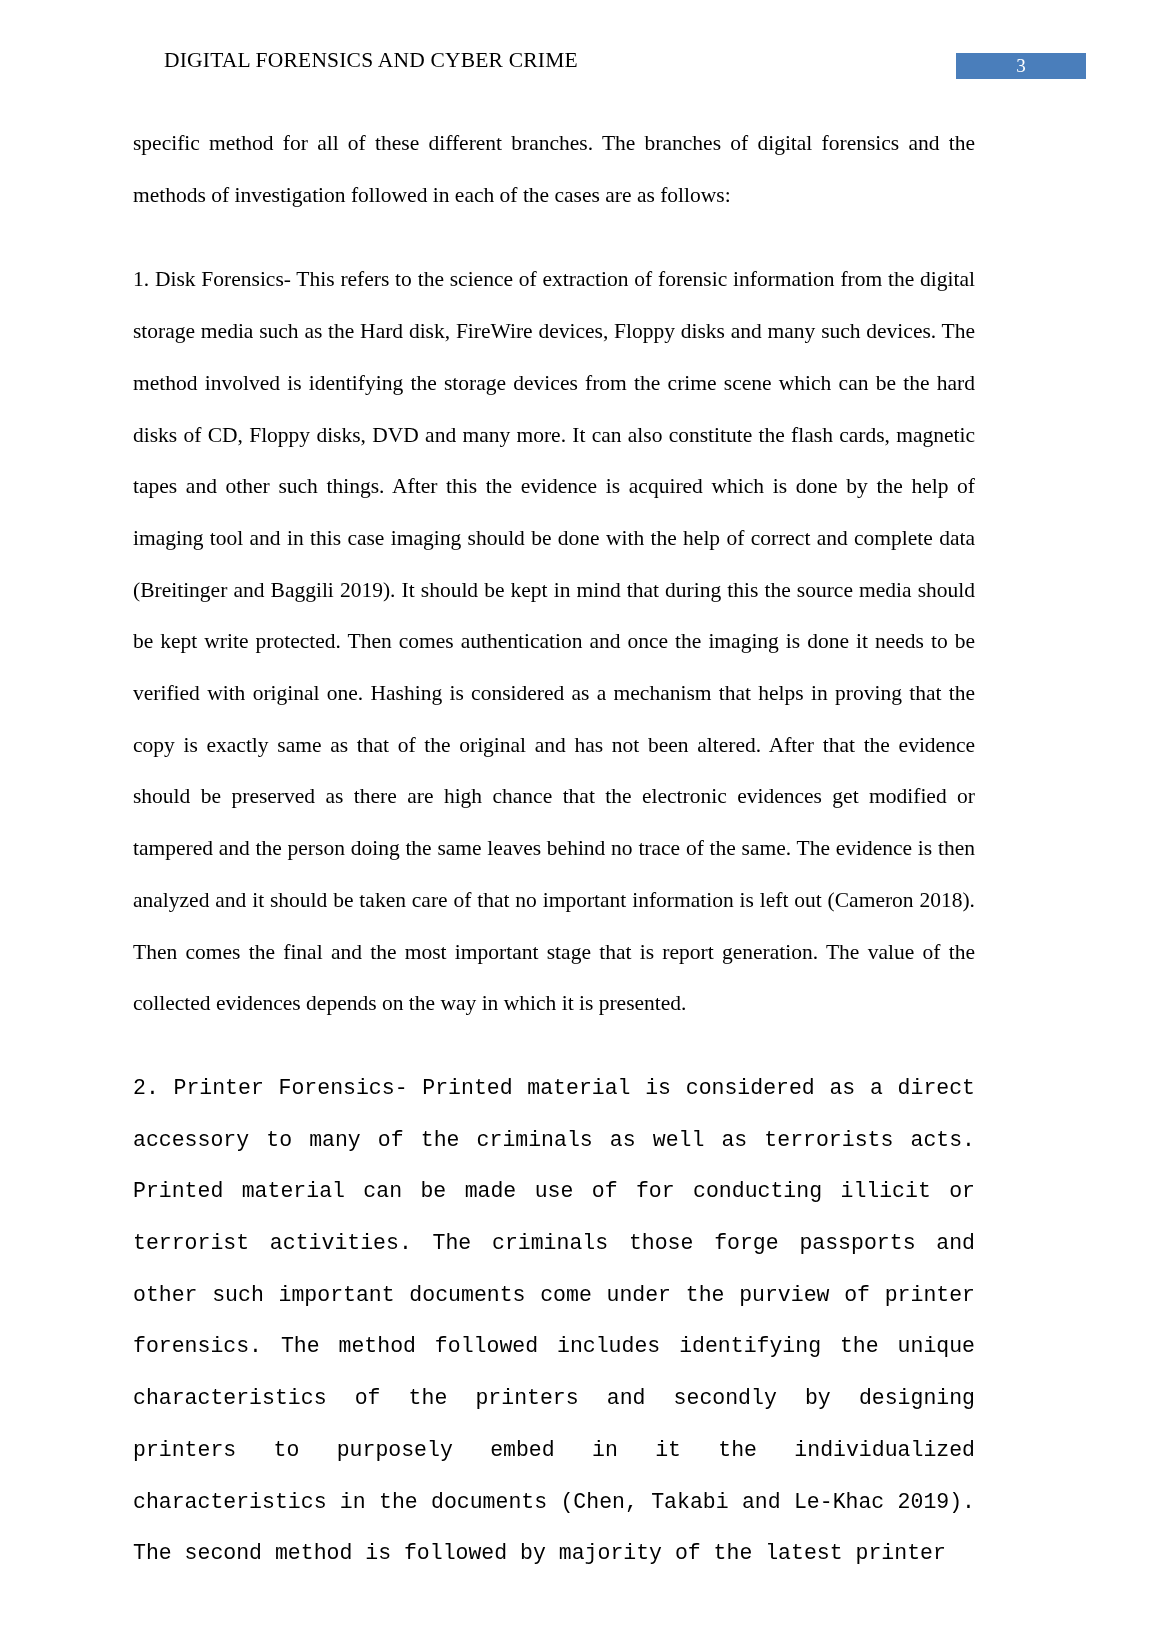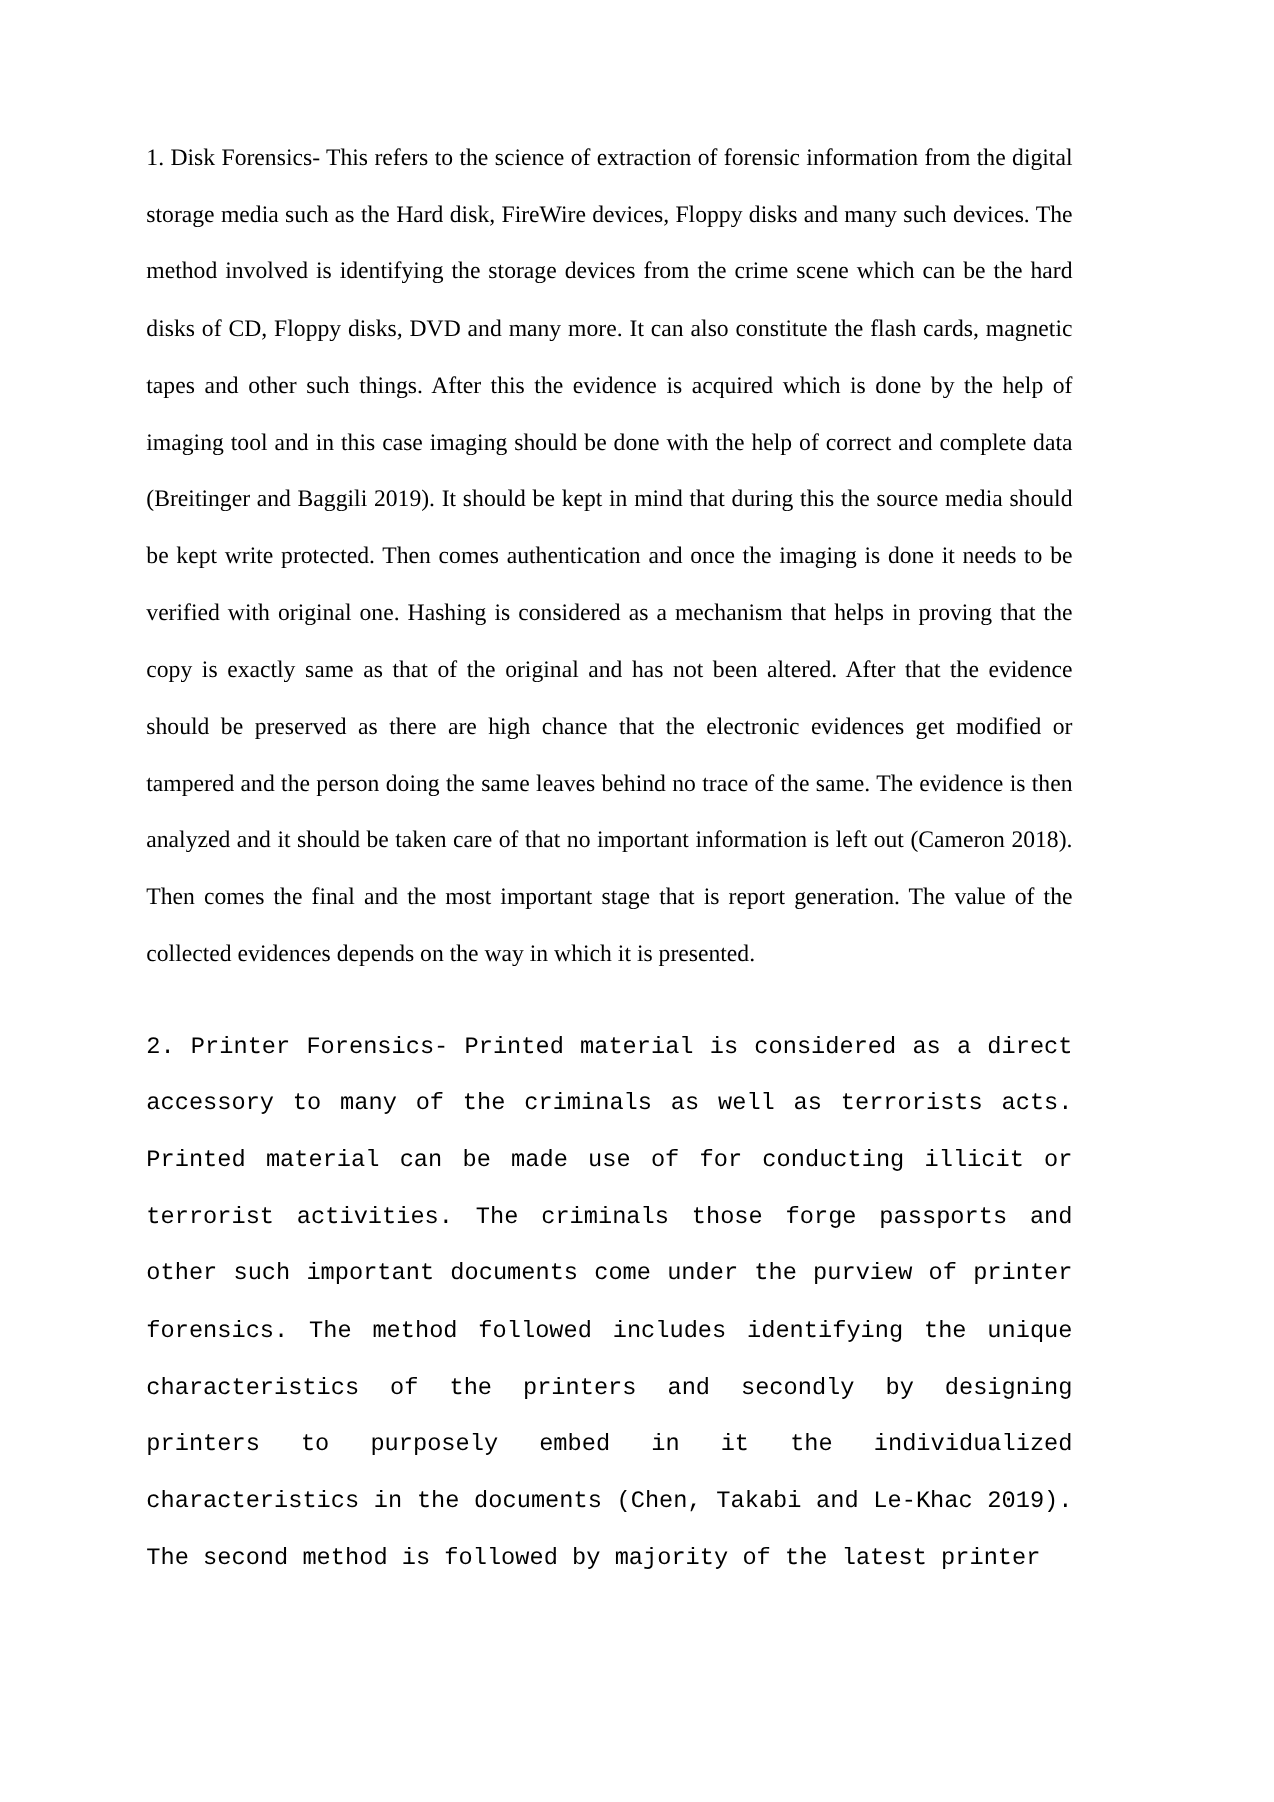--- a/index.html
+++ b/index.html
@@ -72,19 +72,26 @@
   .para:last-child {
     margin-bottom: 0;
     font-family: Liberation Mono, monospace;
   }
 </style>
 </head>
 <body>
 
 <div class="page">
 
+  <div class="header">
+    <div class="header-title">DIGITAL FORENSICS AND CYBER CRIME</div>
+    <div class="page-number-box">
+      <div class="page-number">3</div>
+    </div>
+  </div>
 
   <div class="content">
+    <p class="para">specific method for all of these different branches. The branches of digital forensics and the methods of investigation followed in each of the cases are as follows:</p>
     <p class="para">1. Disk Forensics- This refers to the science of extraction of forensic information from the digital storage media such as the Hard disk, FireWire devices, Floppy disks and many such devices. The method involved is identifying the storage devices from the crime scene which can be the hard disks of CD, Floppy disks, DVD and many more. It can also constitute the flash cards, magnetic tapes and other such things. After this the evidence is acquired which is done by the help of imaging tool and in this case imaging should be done with the help of correct and complete data (Breitinger and Baggili 2019). It should be kept in mind that during this the source media should be kept write protected. Then comes authentication and once the imaging is done it needs to be verified with original one. Hashing is considered as a mechanism that helps in proving that the copy is exactly same as that of the original and has not been altered. After that the evidence should be preserved as there are high chance that the electronic evidences get modified or tampered and the person doing the same leaves behind no trace of the same. The evidence is then analyzed and it should be taken care of that no important information is left out (Cameron 2018). Then comes the final and the most important stage that is report generation. The value of the collected evidences depends on the way in which it is presented.</p>
     <p class="para">2. Printer Forensics- Printed material is considered as a direct accessory to many of the criminals as well as terrorists acts. Printed material can be made use of for conducting illicit or terrorist activities. The criminals those forge passports and other such important documents come under the purview of printer forensics. The method followed includes identifying the unique characteristics of the printers and secondly by designing printers to purposely embed in it the individualized characteristics in the documents (Chen, Takabi and Le-Khac 2019). The second method is followed by majority of the latest printer</p>
   </div>
 
 </div>
 
 </body></html>

